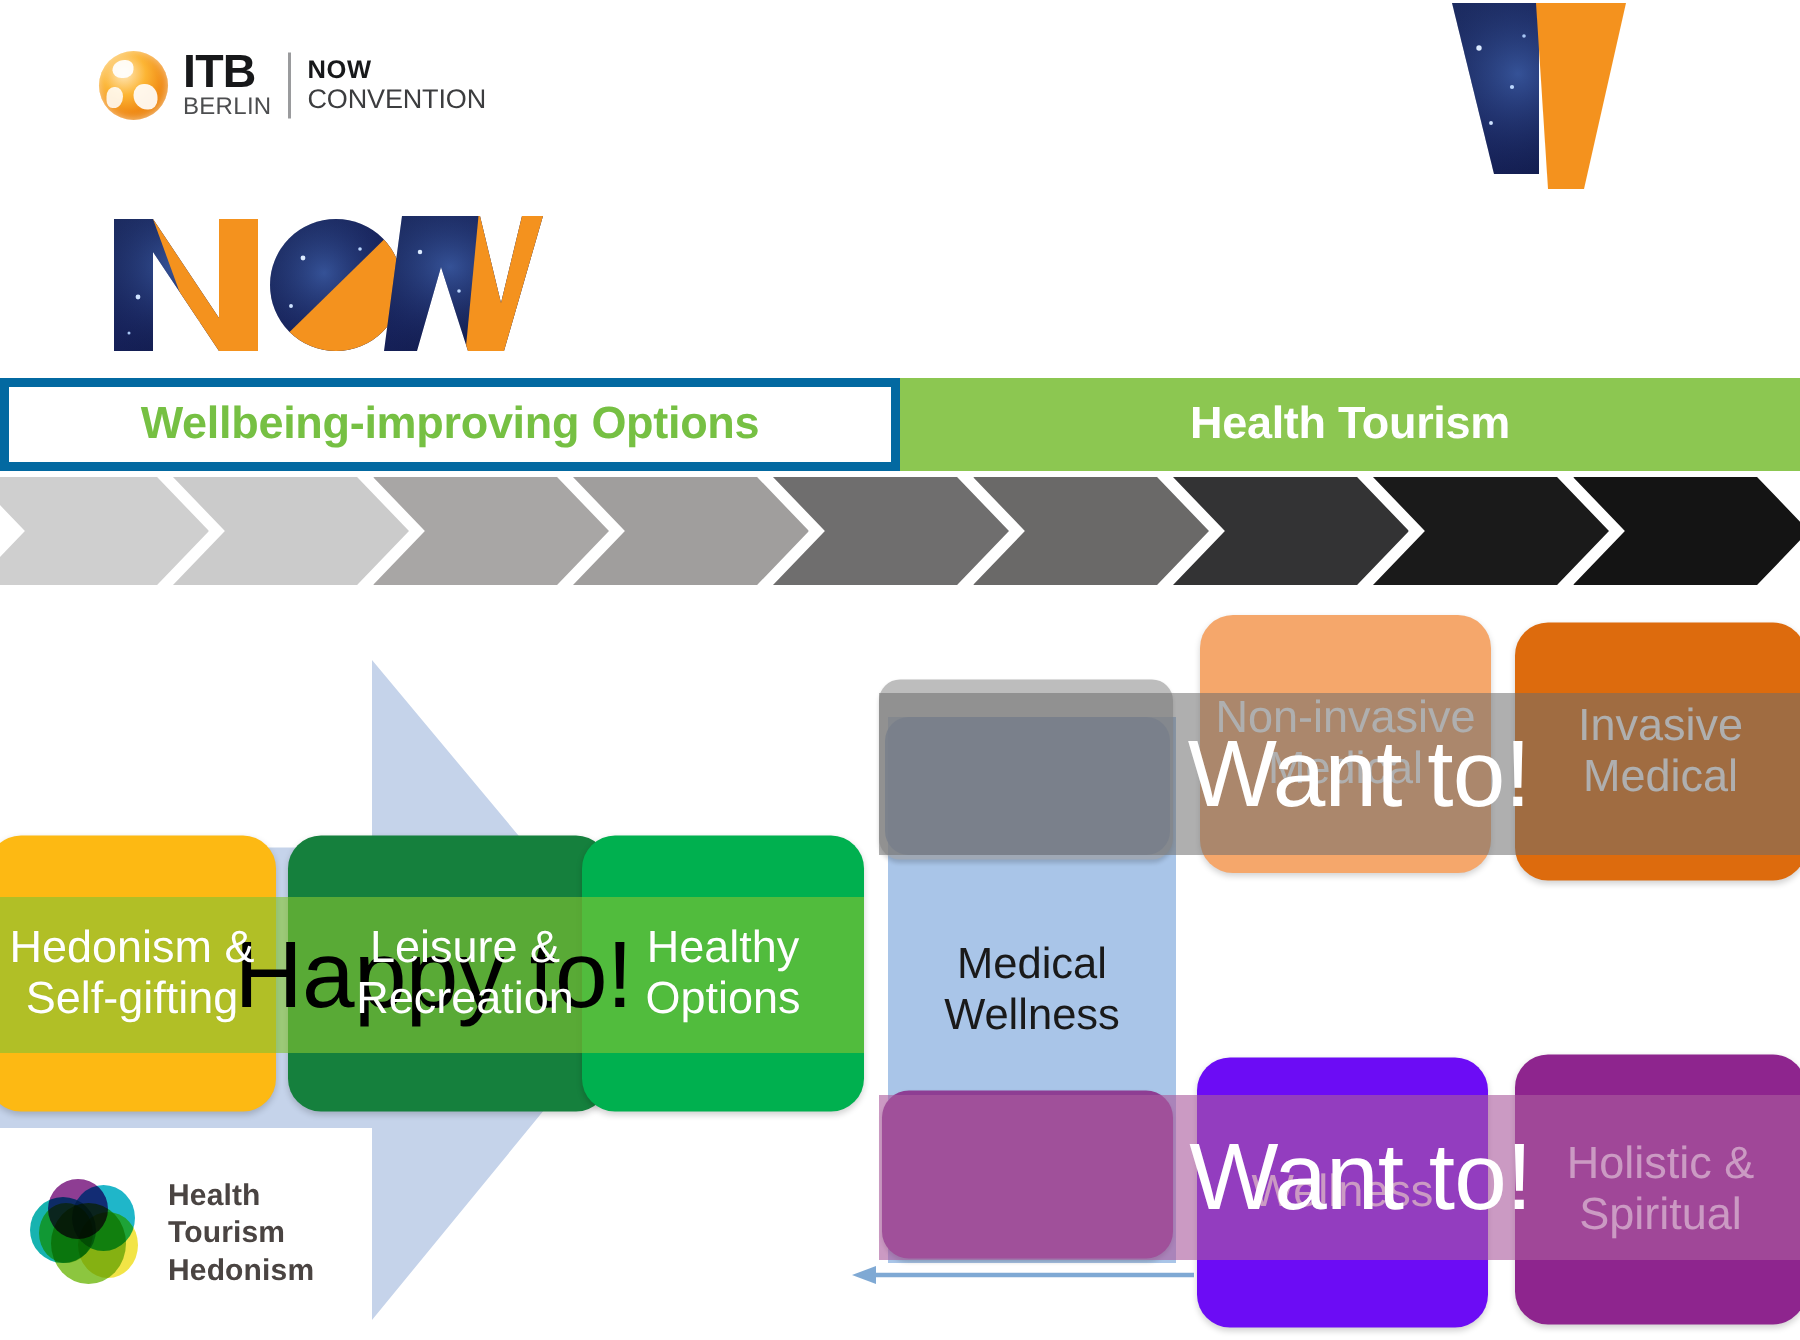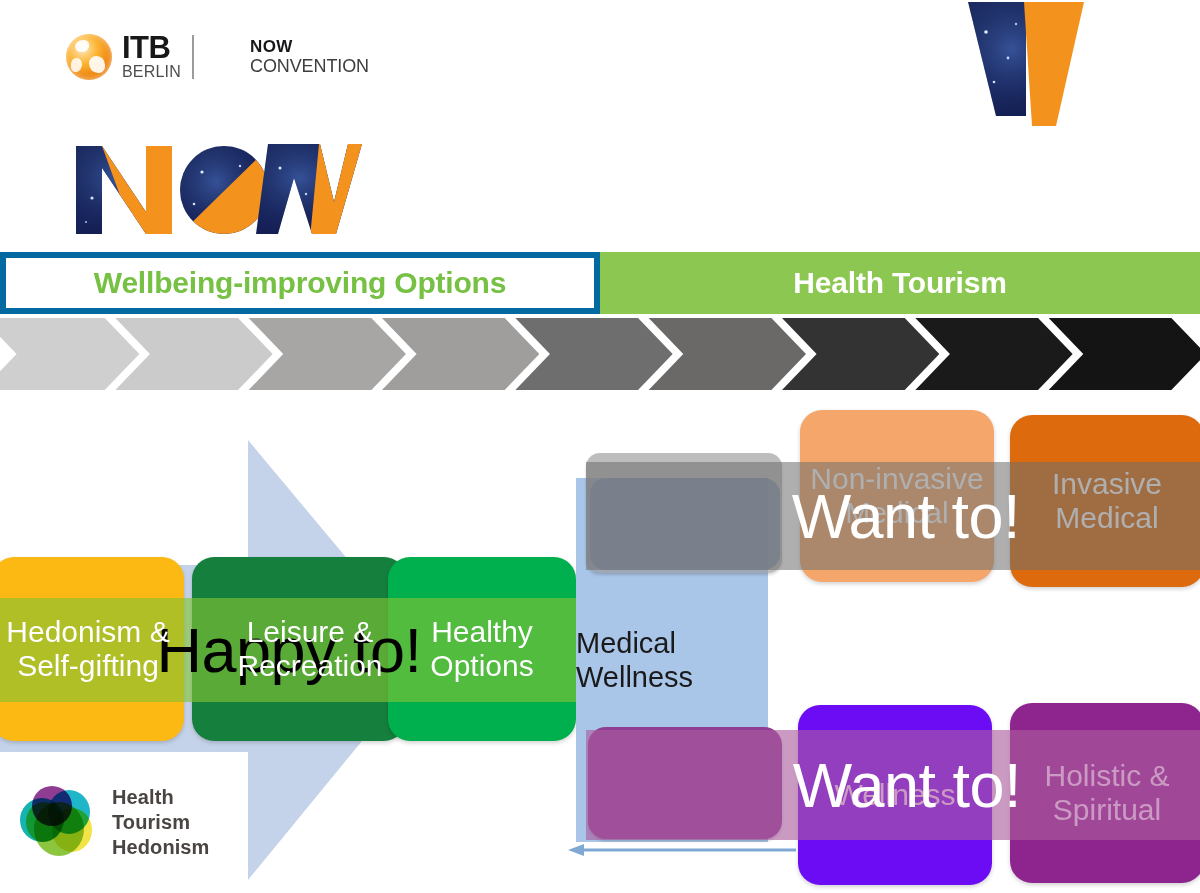--- a/index.html
+++ b/index.html
@@ -19,21 +19,21 @@
      background:#fff;border-radius:60% 40% 50% 45%;opacity:.92;}
   #itb-globe:after{content:"";position:absolute;left:23px;top:22px;width:16px;height:17px;
      background:#fff;border-radius:45% 55% 40% 60%;opacity:.9;}
   #itb-globe-spot{position:absolute;left:5px;top:24px;width:11px;height:14px;background:#fff;
      border-radius:50% 50% 60% 40%;opacity:.85;}
   .itb-words{display:flex;align-items:stretch;gap:11px;}
   .itb-left{display:flex;flex-direction:column;justify-content:center;}
   .itb-big{font-weight:bold;font-size:31px;line-height:30px;letter-spacing:-0.5px;color:#17181a;}
   .itb-sub{font-size:16px;line-height:17px;letter-spacing:.2px;color:#4c4d4f;}
   .itb-divider{width:2px;background:#9a9b9d;margin:2px 0 1px 0;}
-  .itb-right{display:flex;flex-direction:column;justify-content:center;margin-left:45px;}
+  .itb-right{display:flex;flex-direction:column;justify-content:center;}
   .itb-now{font-weight:bold;font-size:17px;line-height:19px;color:#17181a;letter-spacing:.4px;}
   .itb-conv{font-size:18px;line-height:20px;color:#3c3d3f;letter-spacing:-0.1px;}
 
   
   #now-logo{position:absolute;left:72px;top:138px;width:290px;height:100px;}
   #now-logo-small{position:absolute;left:960px;top:-2px;width:130px;height:128px;}
 
   
   #banner{position:absolute;left:0;top:252px;width:1200px;height:62px;display:flex;}
   #banner-left{width:600px;height:100%;background:#ffffff;border:6px solid #0369a1;
@@ -60,22 +60,22 @@
   .opt-card .lbl{position:relative;z-index:1;padding:0 6px;text-shadow:0 0 1px rgba(0,0,0,.06);}
 
   
   #happy-band{position:absolute;left:0px;top:598px;width:576px;height:104px;
      background:rgba(130,196,50,.62);display:flex;align-items:center;justify-content:center;}
   #happy-label{position:absolute;left:134px;top:600px;width:310px;height:100px;
      display:flex;align-items:center;justify-content:center;
      font-size:63px;color:#000000;letter-spacing:-.5px;}
 
   
-  #card-medwell{position:absolute;left:576px;top:478px;width:192px;height:364px;background:#a9c5e8;
-     display:flex;align-items:center;justify-content:center;
+  #card-medwell{position:absolute;left:592px;top:478px;width:192px;height:364px;background:#a9c5e8;
+     display:flex;align-items:center;justify-content:center;text-align:center;
      color:#1a1a1a;font-size:29px;line-height:34px;}
   #medwell-top-grey{position:absolute;left:586px;top:453px;width:196px;height:120px;
      border-radius:14px;background:#9a9a9a;opacity:.65;box-shadow:0 2px 3px rgba(0,0,0,.25);}
   #medwell-top-grey2{position:absolute;left:590px;top:478px;width:190px;height:92px;
      border-radius:16px;background:#8494ae;opacity:.82;}
   #medwell-bot-purple{position:absolute;left:588px;top:727px;width:194px;height:112px;
      border-radius:18px;background:#8e3d93;box-shadow:0 2px 3px rgba(0,0,0,.2);}
 
   
   #card-noninvasive{position:absolute;left:800px;top:410px;width:194px;height:172px;

